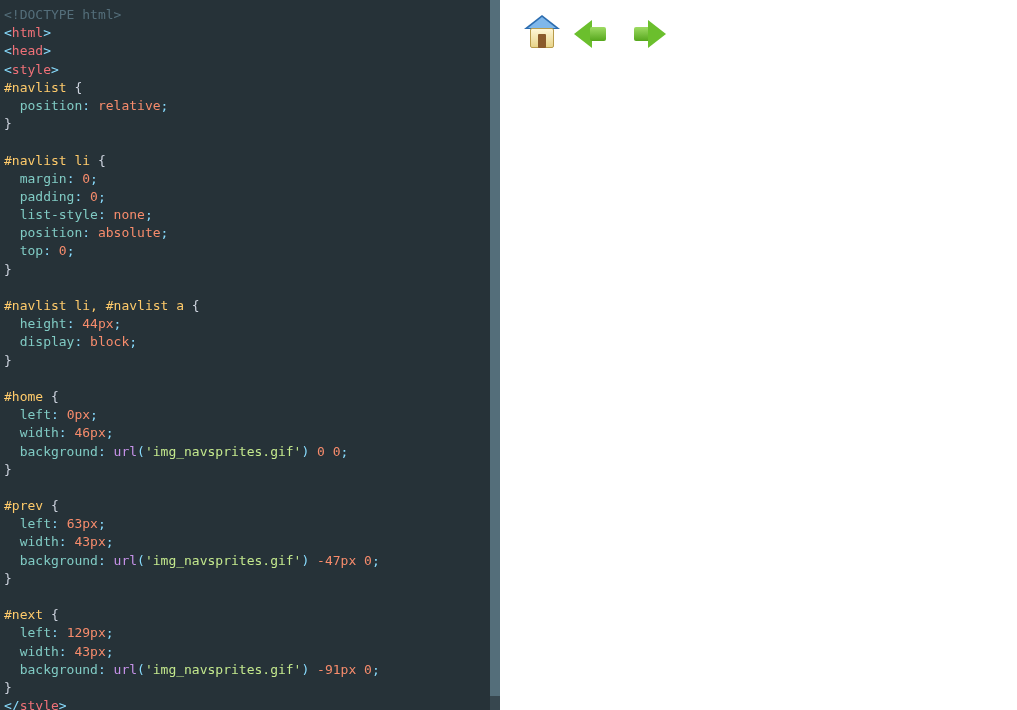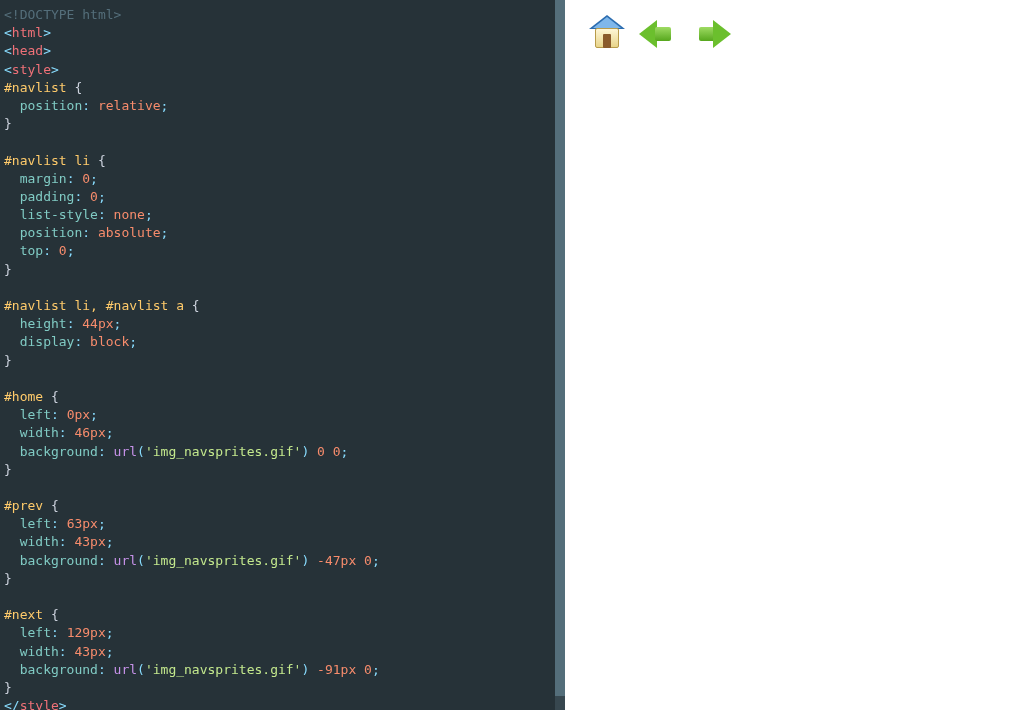--- a/index.html
+++ b/index.html
@@ -6,21 +6,21 @@
 body {
   font-family: Consolas, "Courier New", monospace;
   font-size: 13px;
   line-height: 1.4;
   display: flex;
   width: 1017px;
   height: 710px;
   overflow: hidden;
 }
 .code-pane {
-  width: 565px;
+  width: 500px;
   background: #263238;
   color: #cdd3de;
   padding: 6px 4px;
   overflow-y: auto;
   position: relative;
 }
 .code-pane pre {
   white-space: pre;
 }
 .scrollbar {

